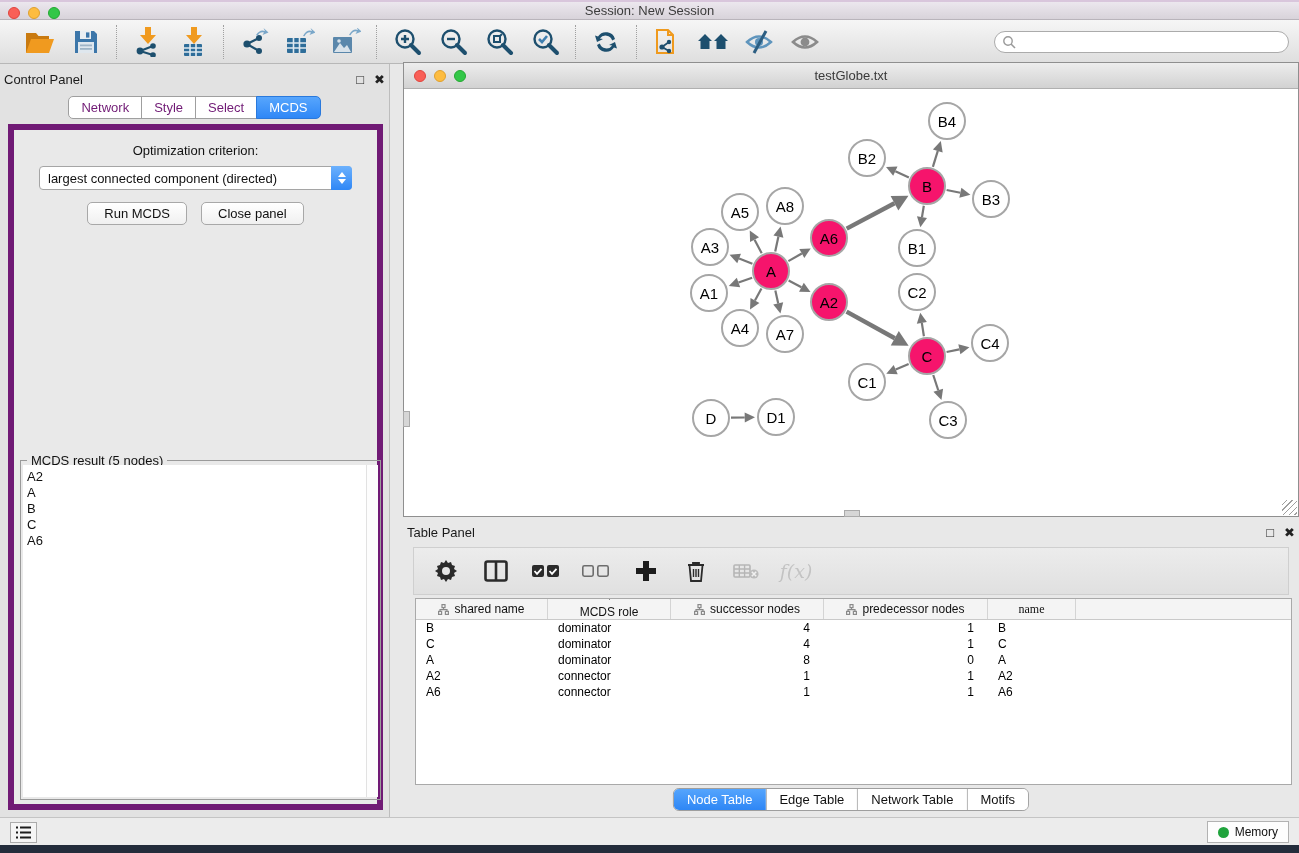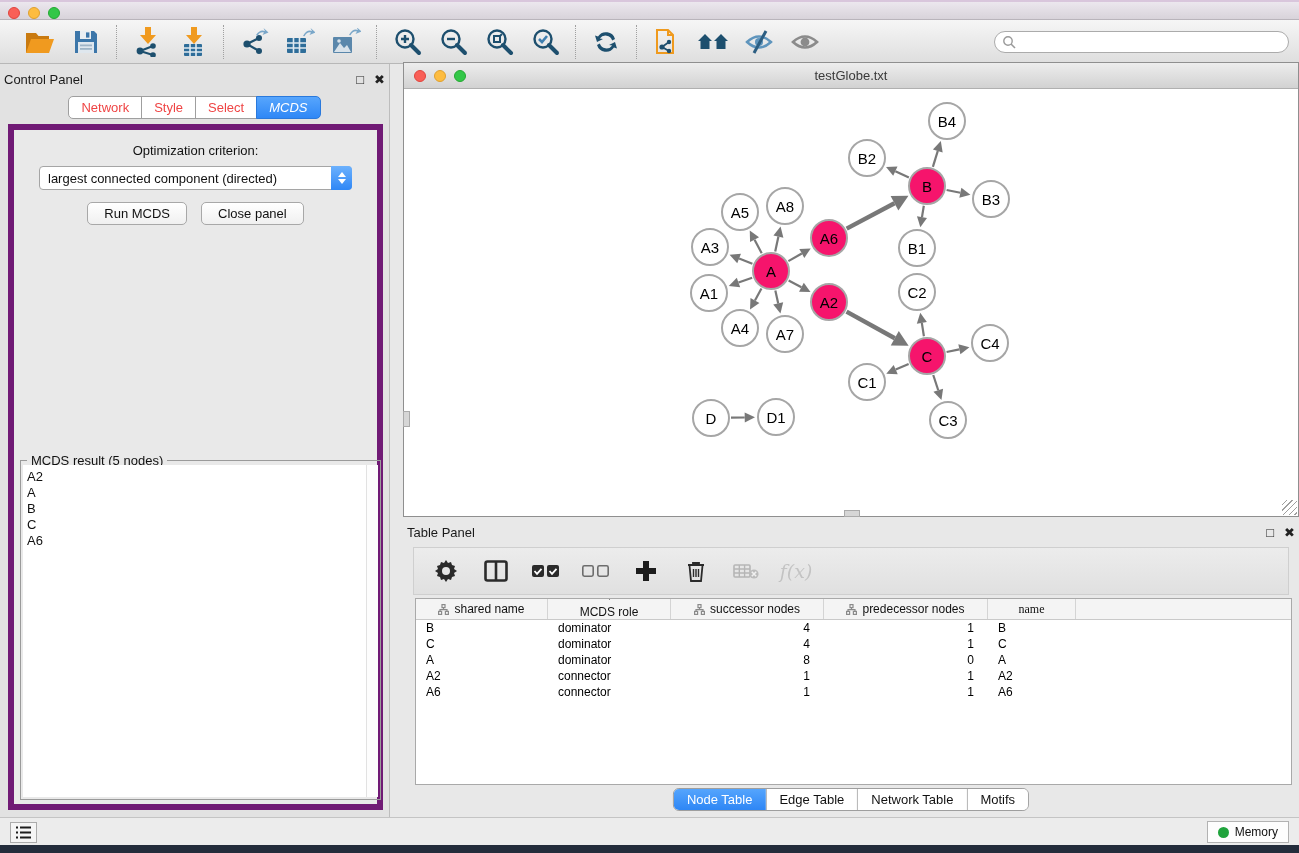--- a/index.html
+++ b/index.html
@@ -28,23 +28,23 @@
     border:1px solid #ababab; border-radius:11px; display:flex; align-items:center; padding-left:7px; }
   .searchbox input { border:none; outline:none; font-size:12px; width:250px; background:transparent; }
 
   
   .control-panel { position:absolute; left:0; top:64px; width:390px; height:753px;
     background:#e2e2e2; border-right:1px solid #bdbdbd; }
   .panel-header { height:30px; display:flex; align-items:center; padding:0 4px; font-size:13px; color:#1a1a1a; }
   .panel-header .spacer { flex:1; }
   .panel-hbtn { font-size:13px; color:#222; margin-left:10px; cursor:pointer; line-height:1; }
   .ctabs { display:flex; justify-content:center; margin-top:2px; }
-  .ctab { font-size:13px; padding:3px 12px; background:#fff; border:1px solid #9f9f9f; margin-left:-1px; color:#ef4444; cursor:pointer; }
+  .ctab { font-size:13px; padding:3px 12px; background:#fff; border:1px solid #9f9f9f; margin-left:-1px; color:#701a75; cursor:pointer; }
   .ctab:first-child { border-radius:5px 0 0 5px; margin-left:0; }
-  .ctab:last-child { border-radius:0 5px 5px 0;font-style:italic; }
+  .ctab:last-child { border-radius:0 5px 5px 0; }
   .ctab.active { background:linear-gradient(#57a6fd,#2f87f6); border-color:#2a79dc; color:#fff; }
   .cp-inner { position:absolute; left:8px; top:60px; width:375px; height:686px;
     background:#e9e9e9; border:6px solid #701a75; }
   .opt-label { text-align:center; font-size:13px; color:#111; margin-top:13px; }
   .combo { position:relative; margin:8px auto 0; width:313px; height:24px; background:#fff;
     border:1px solid #a5a5a5; border-radius:4px; font-size:13px; color:#111;
     display:flex; align-items:center; padding-left:8px; cursor:pointer; }
   .combo .stepper { position:absolute; right:-1px; top:-1px; width:21px; height:24px; border-radius:0 4px 4px 0;
     background:linear-gradient(#6cb1fd,#2f87f6); display:flex; flex-direction:column; align-items:center; justify-content:center; gap:2px; }
   .tri-up { width:0; height:0; border-left:4px solid transparent; border-right:4px solid transparent; border-bottom:5px solid #fff; }
@@ -106,20 +106,21 @@
 <body>
 
 <div id="app">
 
   <div class="titlebar">
     <div class="lights">
       <div class="light red"></div>
       <div class="light yellow"></div>
       <div class="light green"></div>
     </div>
+    <div class="title">Session: New Session</div>
   </div>
 
   <div class="toolbar">
     <div class="tbgroup">
       <div class="tbicon">
         <svg width="30" height="26" viewBox="0 0 30 26">
             <path d="M1 24 L1 4 L11 4 L13.5 7 L24 7 L24 10" fill="#c97a10"></path>
             <path d="M1 24 L6 10 L29 10 L24 24 Z" fill="#f09a1f"></path>
           </svg>
       </div>

